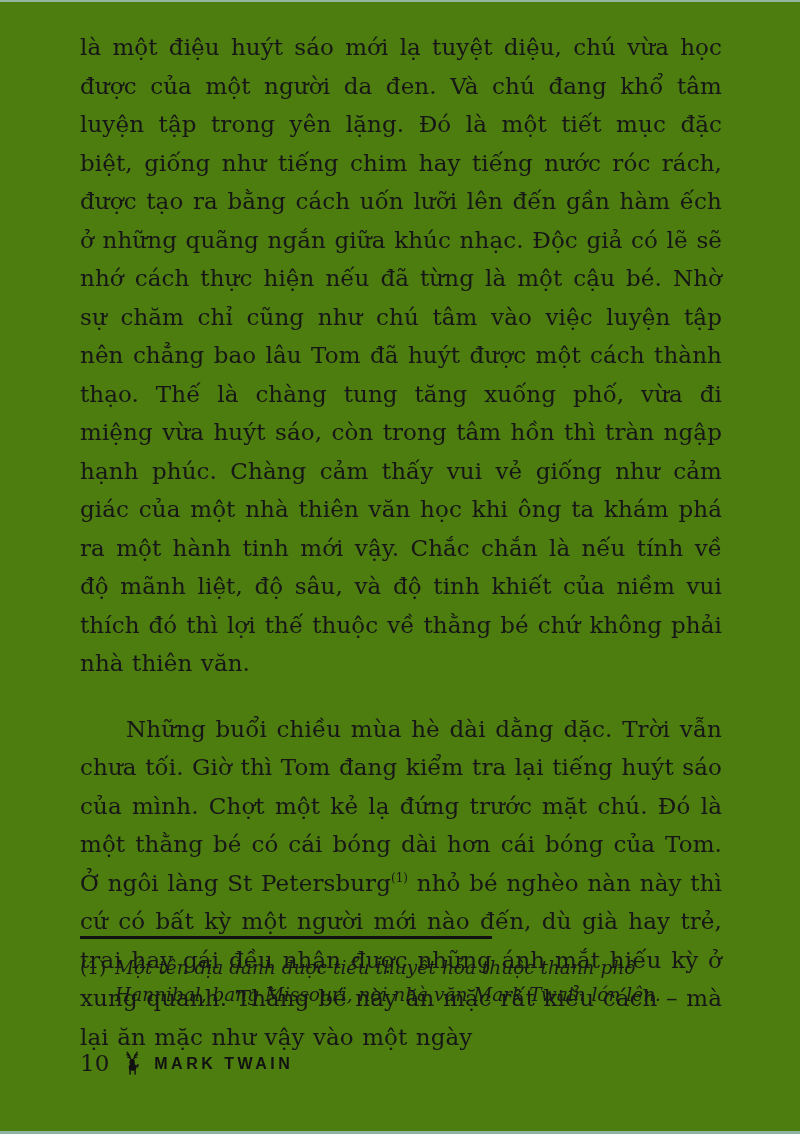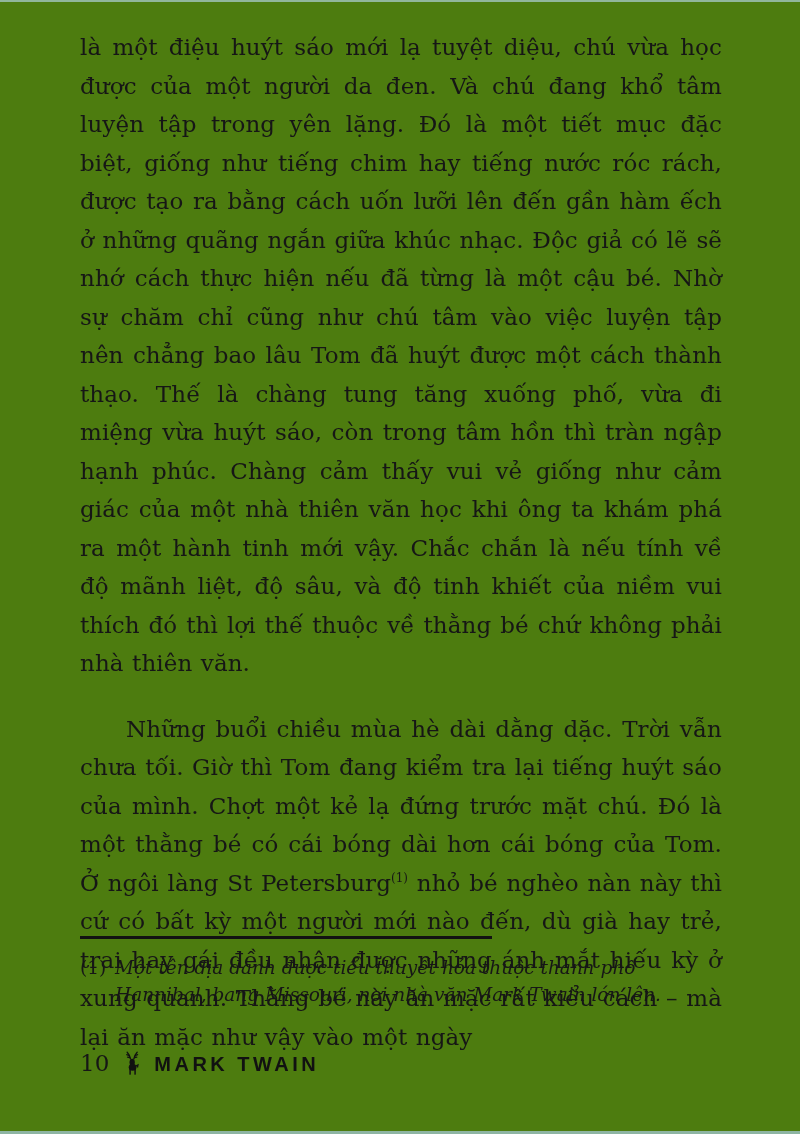--- a/index.html
+++ b/index.html
@@ -77,21 +77,21 @@
   }
   .stag {
     margin: 0 11px 0 14px;
     display: inline-flex;
     align-items: center;
   }
   .stag svg { display: block; }
   .author {
     font-family: "Liberation Sans", "DejaVu Sans", sans-serif;
     font-weight: bold;
-    font-size: 20px;
+    font-size: 16px;
     letter-spacing: 3.5px;
     color: #111;
     padding-top: 2px;
   }
 </style>
 </head>
 <body>
 
 <div class="page">
 

